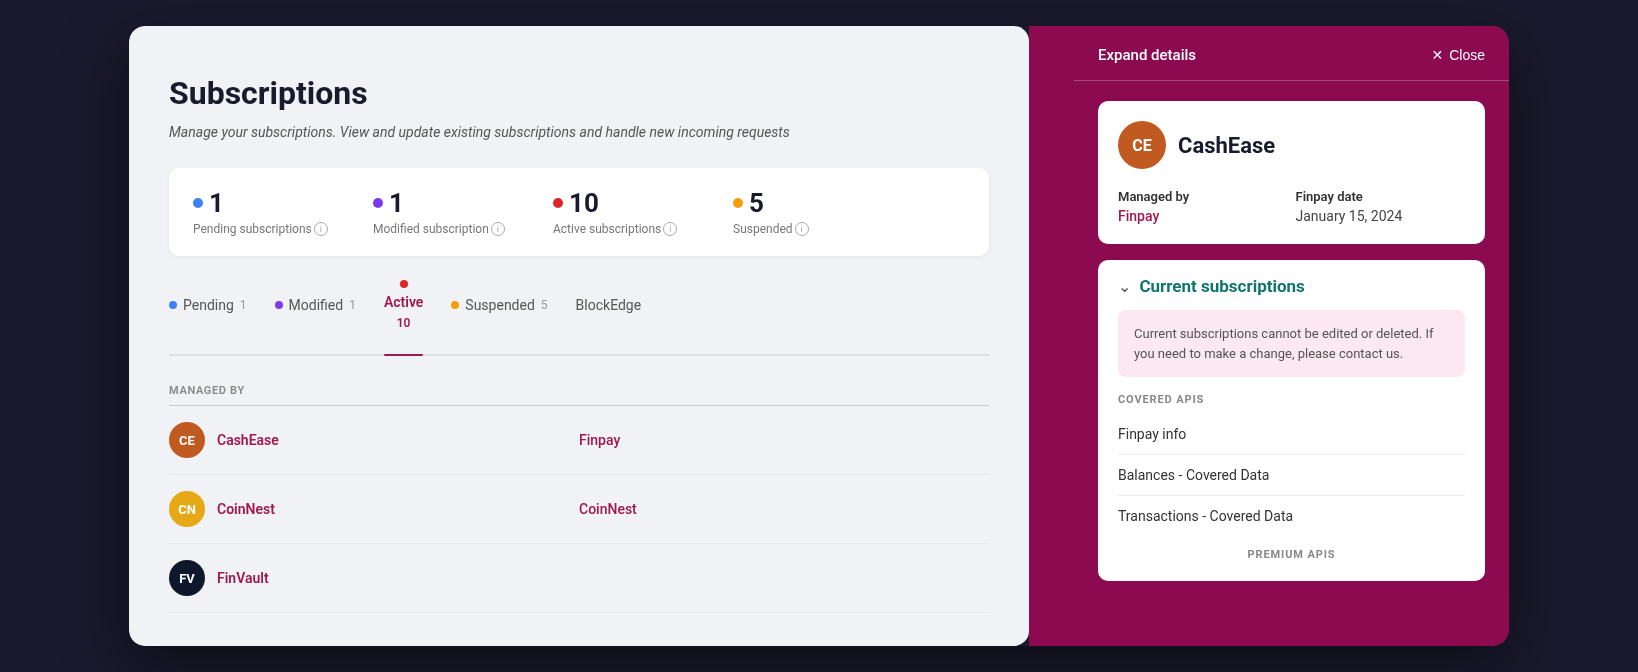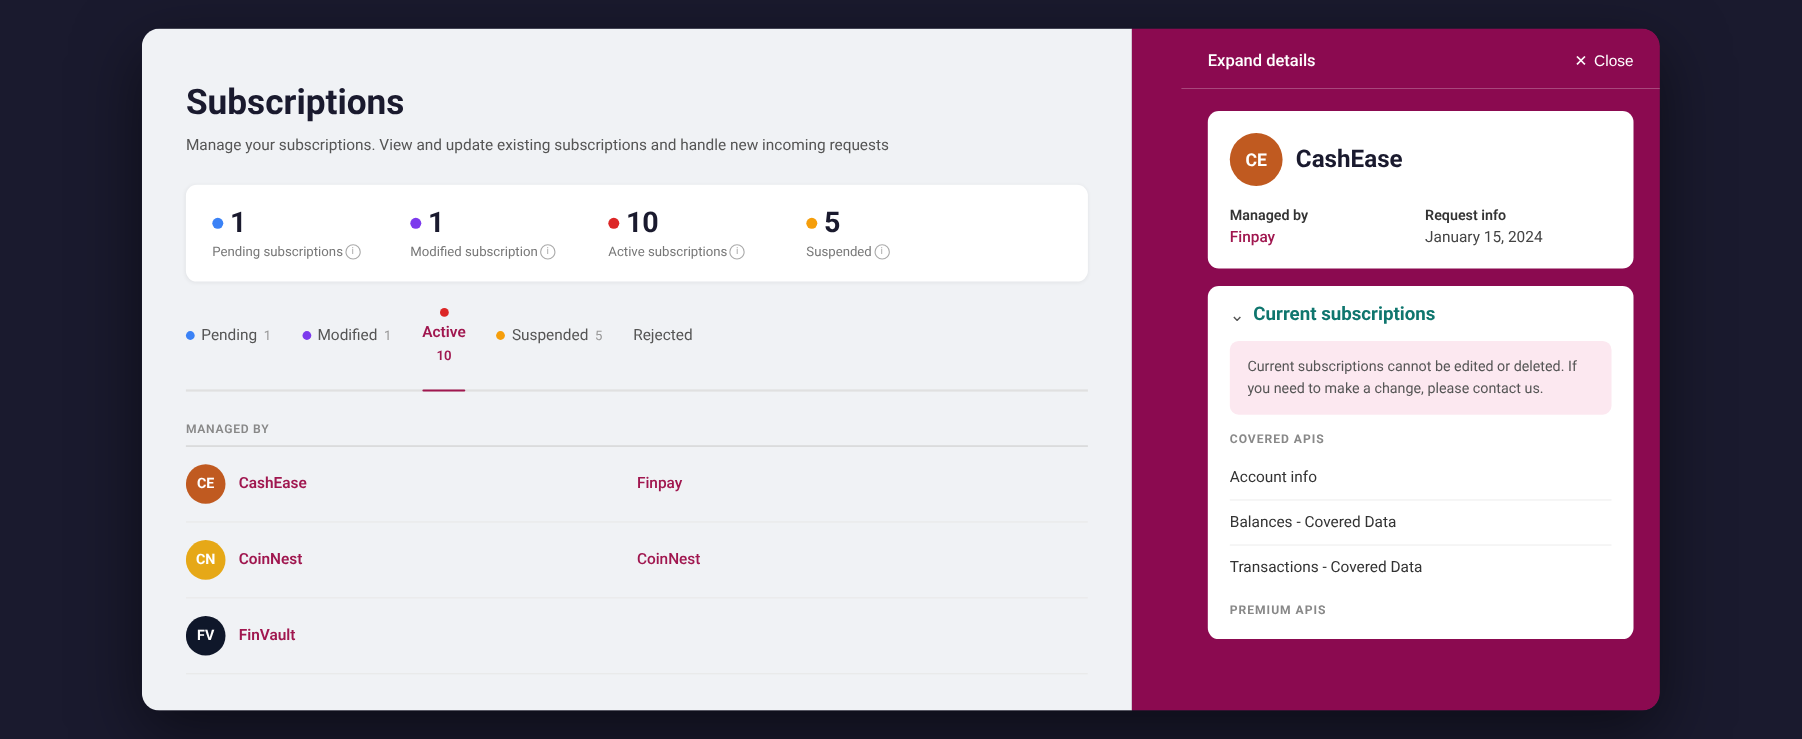--- a/index.html
+++ b/index.html
@@ -21,31 +21,33 @@
       box-shadow: 0 20px 60px rgba(0,0,0,0.5);
     }
     
     .left-panel {
       flex: 1;
       background: #f0f2f5;
       padding: 48px 40px 0 40px;
       display: flex;
       flex-direction: column;
       overflow: hidden;
+      border-radius: 15px;
     }
     .page-title {
       font-size: 32px;
       font-weight: 700;
       color: #1a1a2e;
       margin-bottom: 12px;
     }
     .page-subtitle {
       font-size: 14px;
       color: #555;
       margin-bottom: 28px;
+      font-style: italic;
     }
     
     .stats-row {
       display: flex;
       background: #fff;
       border-radius: 10px;
       padding: 20px 24px;
       margin-bottom: 24px;
       gap: 40px;
       box-shadow: 0 1px 4px rgba(0,0,0,0.06);
@@ -327,20 +329,21 @@
       border-bottom: none;
     }
     .premium-label {
       font-size: 11px;
       font-weight: 700;
       color: #888;
       letter-spacing: 0.08em;
       text-transform: uppercase;
       margin-top: 12px;
       margin-bottom: 4px;
+      text-align: center;
     }
   </style>
 </head>
 <body>
 
 <div class="outer-wrapper">
 
   <div class="left-panel">
     <h1 class="page-title">Subscriptions</h1>
     <p class="page-subtitle">Manage your subscriptions. View and update existing subscriptions and handle new incoming requests</p>
@@ -404,21 +407,21 @@
       <span>Active</span>
       <span class="tab-count">10</span>
     </div>
         <div class="tab-item">
       <div class="tab-dot" style="background:#f59e0b"></div>
       <span>Suspended</span>
       <span class="tab-count">5</span>
     </div>
         <div class="tab-item">
 
-      <span>Rejected</span>
+      <span>BlockEdge</span>
 
     </div>
       </div>
 
     <div class="table-header">
       <span class="th">MANAGED BY</span>
     </div>
     <div class="table-rows">
     <div class="table-row">
       <div class="app-cell">
@@ -459,35 +462,35 @@
             <span>CE</span>
           </div>
           <span class="app-title-text">CashEase</span>
         </div>
         <div class="meta-row">
           <div>
             <div class="meta-label">Managed by</div>
             <div class="meta-value">Finpay</div>
           </div>
           <div>
-            <div class="meta-label">Request info</div>
+            <div class="meta-label">Finpay date</div>
             <div class="meta-value date">January 15, 2024</div>
           </div>
         </div>
       </div>
 
       <div class="current-subs-card">
         <div class="current-subs-header">
           <span class="chevron-icon">⌄</span>
           <span class="current-subs-title">Current subscriptions</span>
         </div>
         <div class="info-banner">Current subscriptions cannot be edited or deleted. If you need to make a change, please contact us.</div>
         <div class="section-label">COVERED APIS</div>
         <div class="api-list">
-        <div class="api-item">Account info</div>
+        <div class="api-item">Finpay info</div>
             <div class="api-item">Balances - Covered Data</div>
             <div class="api-item">Transactions - Covered Data</div>
           </div>
         <div class="premium-label">PREMIUM APIS</div>
       </div>
     </div>
   </div>
 </div>
 
 </body></html>

